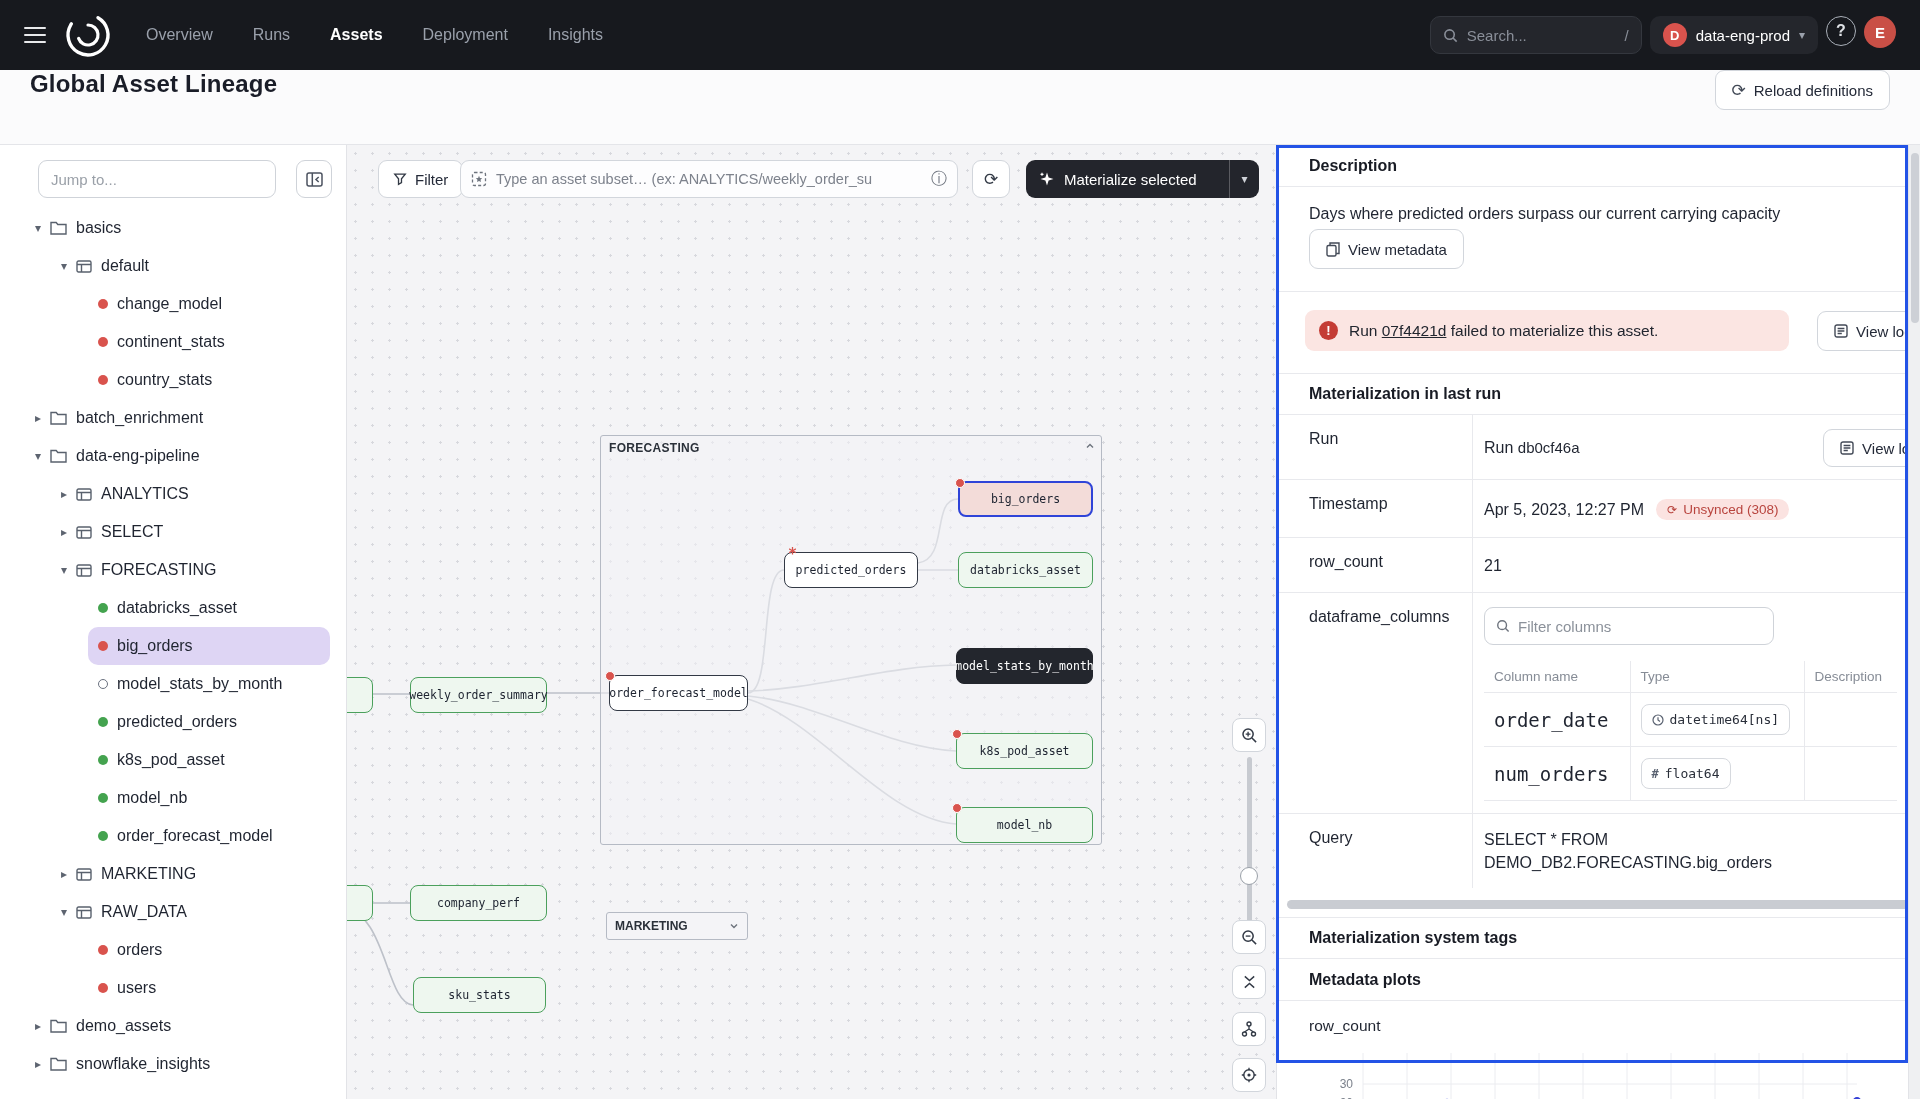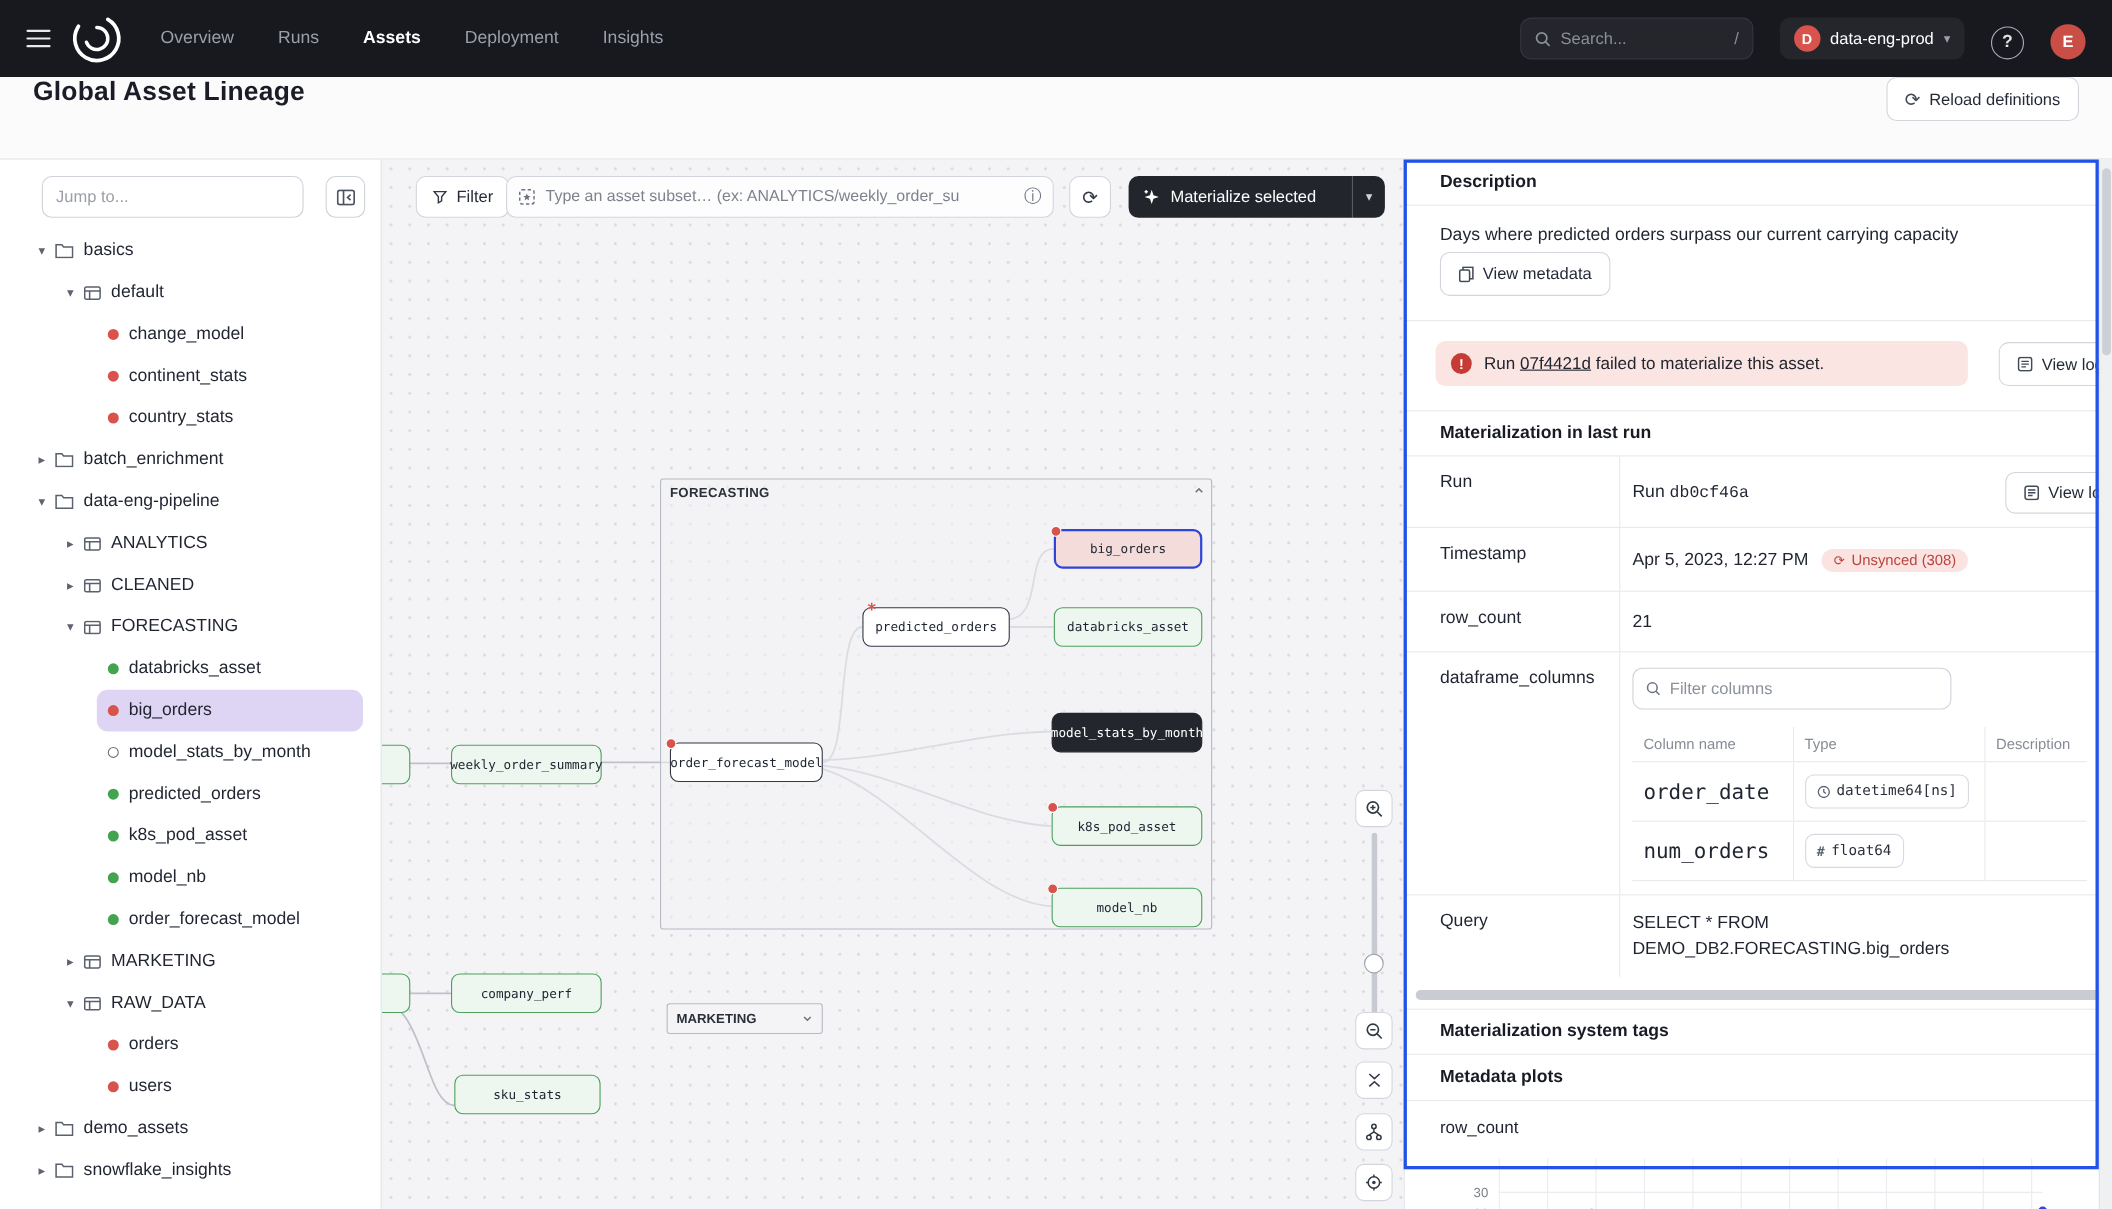--- a/index.html
+++ b/index.html
@@ -6,21 +6,21 @@
 html,body{width:1920px;height:1099px;overflow:hidden;font-family:"Liberation Sans",sans-serif;background:#f5f5f7;color:#1a1d28}
 svg{display:block}
 
 .topnav{position:absolute;top:0;left:0;right:0;height:70px;background:#17191e;display:flex;align-items:center;padding:0 24px;z-index:40}
 .hamburger{width:22px;display:flex;flex-direction:column;gap:5px;cursor:pointer}
 .hamburger b{height:2px;background:#e8e9eb;border-radius:1px}
 .logo{width:48px;height:48px;margin-left:18px}
 .nav-items{display:flex;gap:40px;margin-left:34px}
 .nav-item{color:#9aa0ab;font-size:16px;cursor:pointer}
 .nav-item.active{color:#fff;font-weight:bold}
-.nav-right{margin-left:auto;display:flex;align-items:flex-end;gap:24px}
+.nav-right{margin-left:auto;display:flex;align-items:flex-start;gap:8px}
 .search-pill{width:212px;height:38px;background:#24262c;border:1px solid #34373e;border-radius:10px;display:flex;align-items:center;padding:0 12px;gap:9px}
 .search-pill input{background:transparent;border:none;outline:none;color:#e6e8eb;font-size:15px;width:130px;font-family:"Liberation Sans",sans-serif}
 .search-pill input::placeholder{color:#8a8f99}
 .slash{color:#8a8f99;font-size:15px;margin-left:auto}
 .ws-pill{height:38px;background:#24262c;border-radius:10px;display:flex;align-items:center;gap:9px;padding:0 13px;color:#fff;font-size:15px;cursor:pointer}
 .badge-d{width:24px;height:24px;border-radius:50%;background:#d9534d;color:#fff;font-size:13px;font-weight:bold;display:flex;align-items:center;justify-content:center}
 .chev-down::before{content:"▾"}
 .chev-right::before{content:"▸"}
 .caret{color:#9aa0ab;font-size:12px}
 .help-circle{width:30px;height:30px;border-radius:50%;border:1.7px solid #aab0b9;color:#dfe2e6;display:flex;align-items:center;justify-content:center;font-size:16px;font-weight:bold;cursor:pointer}
@@ -86,21 +86,21 @@
 .desc-text{font-size:16px;color:#1f2430;margin-bottom:6px}
 .divider{border-top:1px solid #e8e9ed}
 .err-wrap{display:flex;align-items:flex-end;gap:28px;padding:18px 22px 22px 28px}
 .err-banner{flex:1;background:#fbe5e2;border-radius:9px;display:flex;align-items:center;gap:11px;padding:11px 14px;font-size:15.5px;color:#22262f}
 .err-ic{width:19px;height:19px;border-radius:50%;background:#c43c35;color:#fff;font-size:13px;font-weight:bold;display:flex;align-items:center;justify-content:center;flex:none}
 .err-ic::before{content:"!"}
 .runlink{color:#22262f;text-decoration:underline;cursor:pointer}
 .kvrow{display:flex;border-bottom:1px solid #e8e9ed}
 .kvk{width:196px;flex:none;border-right:1px solid #e8e9ed;padding:15px 10px 12px 32px;font-size:16px;color:#1f2430}
 .kvv{flex:1;padding:14px 16px 12px 11px;font-size:16px;color:#1f2430;display:flex;align-items:flex-start}
-.mono{font-family:Liberation Mono, monospace;font-size:15px}
+.mono{font-family:Liberation Sans, sans-serif;font-size:15px}
 .badge-unsync{display:inline-flex;align-items:center;gap:6px;background:#fbe3e1;color:#b8443e;font-size:13.5px;border-radius:12px;padding:3px 11px;margin-left:12px}
 .filter-cols{width:290px;height:38px;border:1px solid #cfd3d9;border-radius:9px;display:flex;align-items:center;gap:8px;padding:0 11px;background:#fff}
 .filter-cols input{flex:1;border:none;outline:none;font-size:15px;color:#1a1d28;font-family:"Liberation Sans",sans-serif}
 .filter-cols input::placeholder{color:#8b919a}
 .dftable{width:413px;margin-top:16px;border-collapse:collapse}
 .dftable th{font-size:13.5px;color:#868c96;font-weight:normal;text-align:left;padding:8px 10px;border-bottom:1px solid #e8e9ed;border-left:1px solid #e8e9ed}
 .dftable th:first-child{border-left:none}
 .dftable td{padding:11px 10px;border-bottom:1px solid #e8e9ed;border-left:1px solid #e8e9ed;font-size:15px}
 .dftable td:first-child{border-left:none;font-family:"DejaVu Sans Mono",monospace;font-size:19px}
 .chip{display:inline-flex;align-items:center;gap:6px;border:1px solid #d6d9de;border-radius:8px;padding:7px 10px;font-family:"DejaVu Sans Mono",monospace;font-size:13px;color:#2a2f3a;background:#fff}
@@ -240,21 +240,21 @@
           <span>ANALYTICS</span>
         </div>
       <div class="ti lv1">
           <span class="tri chev-right"></span>
           <span class="ic">
             <svg width="16" height="13" viewBox="0 0 16 13">
               <rect x="1" y="1" width="14" height="11" rx="1.5" fill="none" stroke="#59616d" stroke-width="1.4"></rect>
               <path d="M1 4.5h14M5.5 4.5V12" fill="none" stroke="#59616d" stroke-width="1.4"></path>
             </svg>
           </span>
-          <span>CLEANED</span>
+          <span>SELECT</span>
         </div>
       <div class="ti lv1">
           <span class="tri chev-down"></span>
           <span class="ic">
             <svg width="16" height="13" viewBox="0 0 16 13">
               <rect x="1" y="1" width="14" height="11" rx="1.5" fill="none" stroke="#59616d" stroke-width="1.4"></rect>
               <path d="M1 4.5h14M5.5 4.5V12" fill="none" stroke="#59616d" stroke-width="1.4"></path>
             </svg>
           </span>
           <span>FORECASTING</span>

